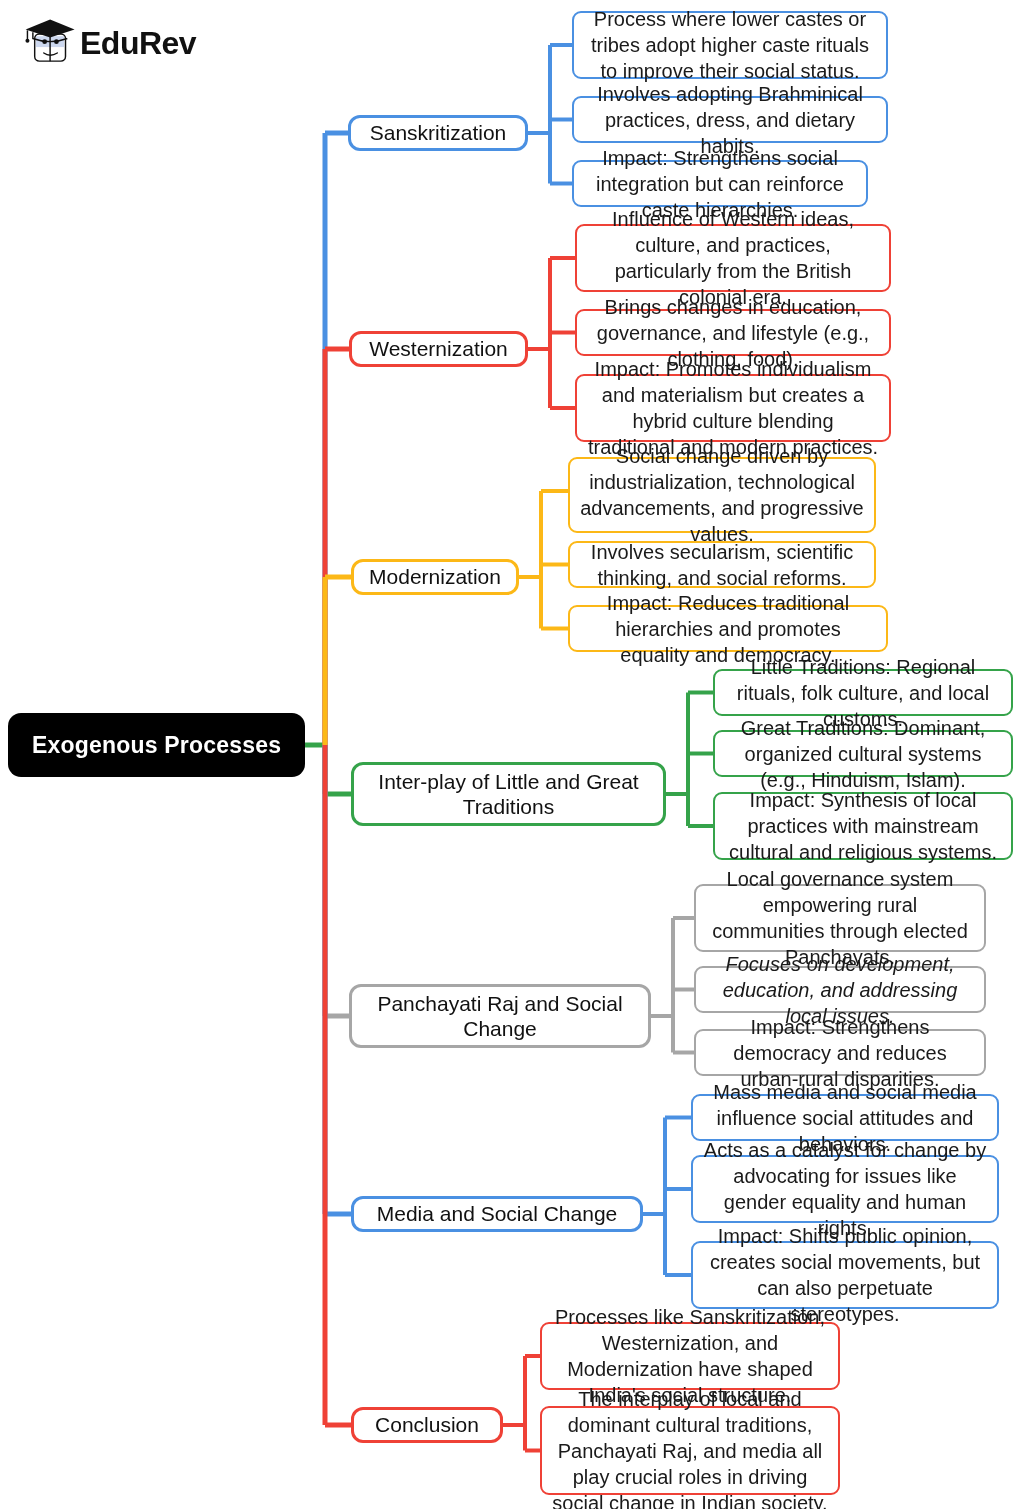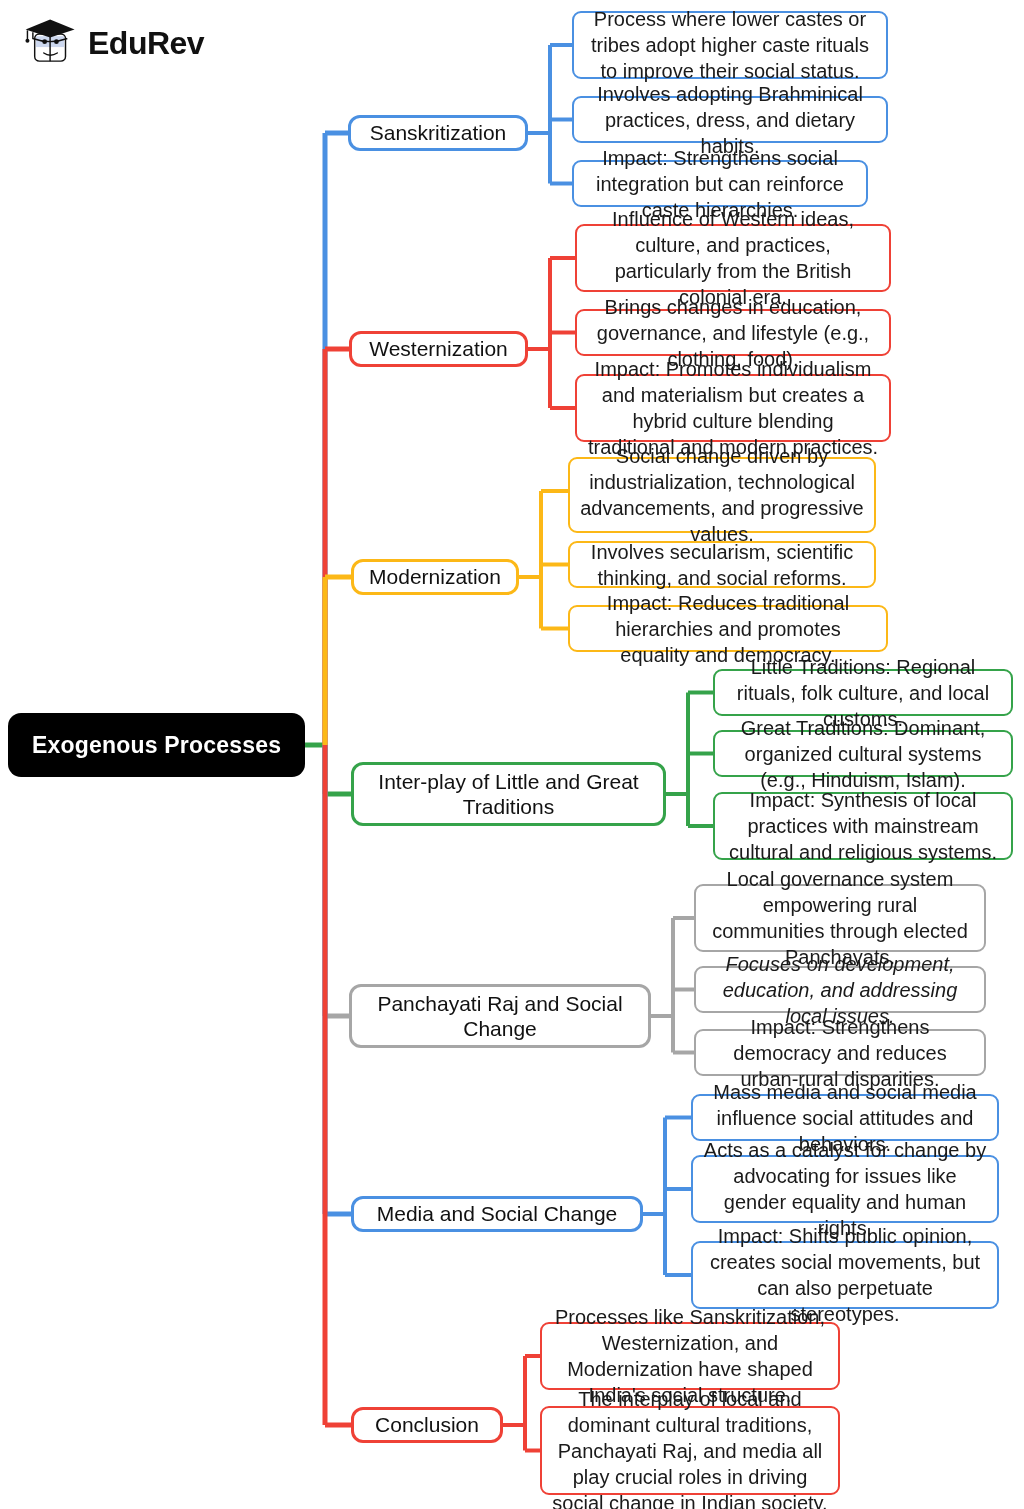--- a/index.html
+++ b/index.html
@@ -21,21 +21,20 @@
     background: #ffffff;
   }
 
   
   #logo {
     position: absolute;
     left: 22px;
     top: 14px;
     display: flex;
     align-items: center;
-    gap: 8px;
   }
   #logo .mark { width: 58px; height: 58px; display: block; }
   #logo .wordmark {
     font-size: 32px;
     font-weight: bold;
     letter-spacing: -0.5px;
     color: #111111;
     line-height: 1;
   }
 

